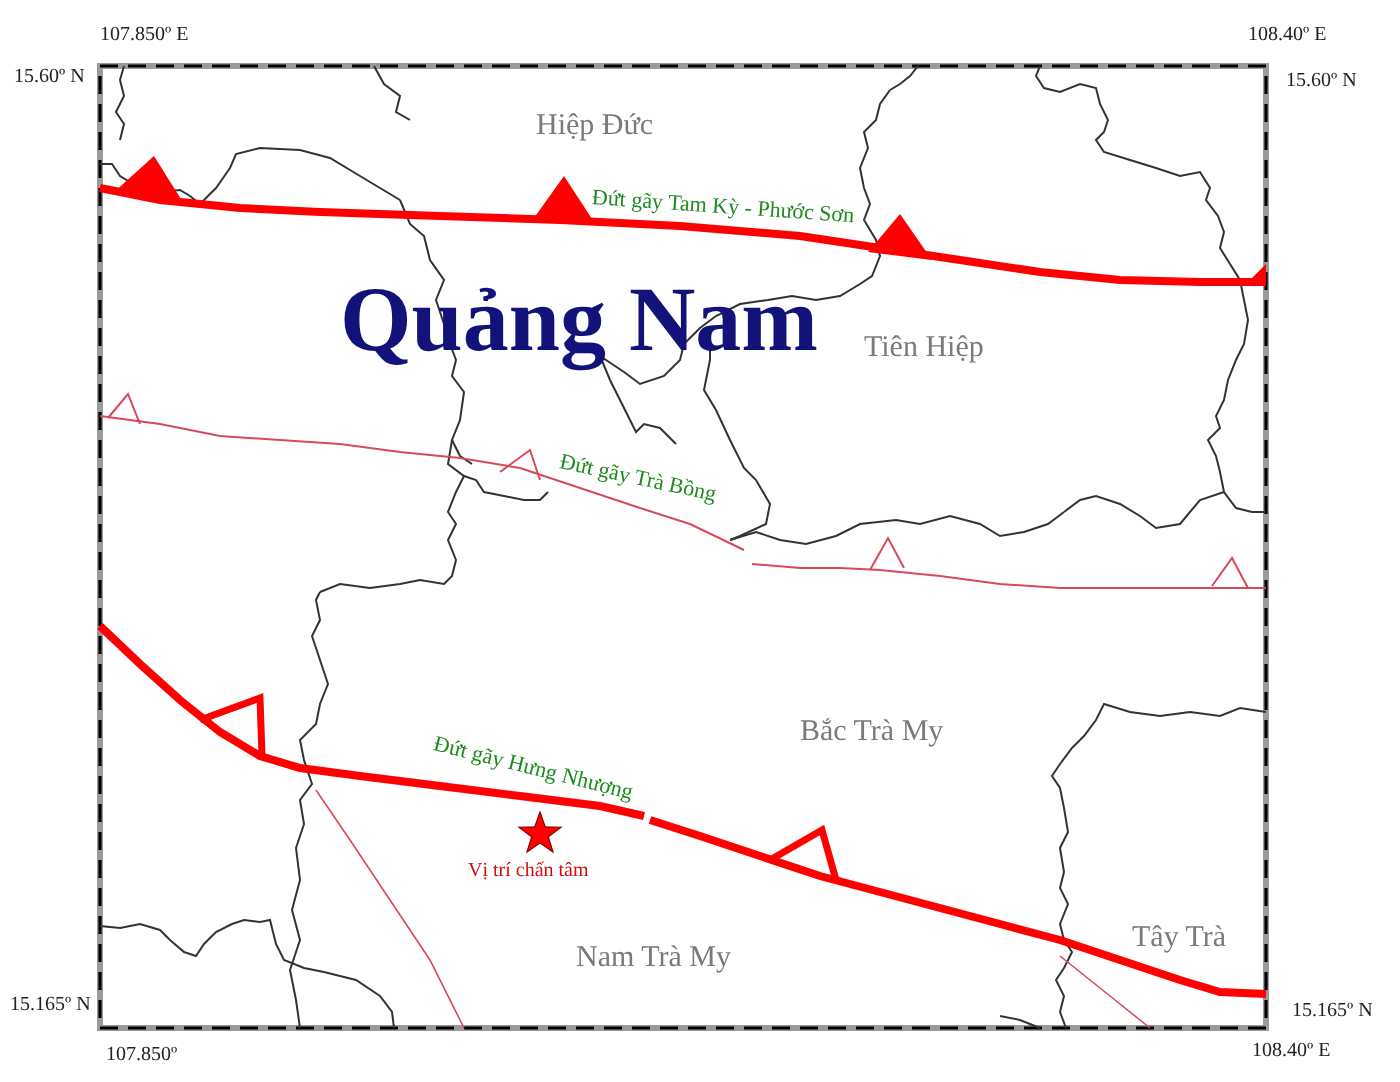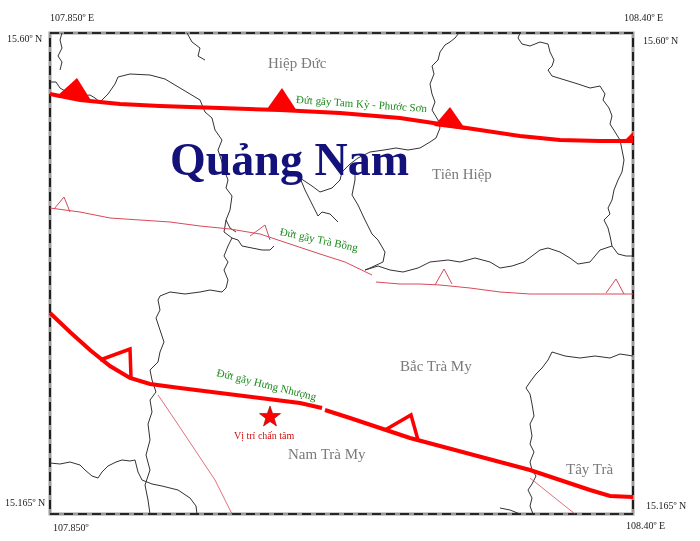--- a/index.html
+++ b/index.html
@@ -97,20 +97,20 @@
   <g>
     <polygon points="270,406 272.6,413.4 280.5,413.6 274.2,418.4 276.5,426 270,421.5 263.5,426 265.8,418.4 259.5,413.6 267.4,413.4" fill="#ff0000" stroke="#8a0000" stroke-width="0.6"></polygon>
   </g>
 </svg>
 
 <div class="region-title" style="left:170px; top:133px;">Quảng Nam</div>
 
 <div class="place" style="left:268px; top:55px;text-align:right;">Hiệp Đức</div>
 <div class="place" style="left:432px; top:166px;">Tiên Hiệp</div>
 <div class="place" style="left:400px; top:334px;margin-top:24px;">Bắc Trà My</div>
-<div class="place" style="left:288px; top:446px;">Nam Trà My</div>
+<div class="place" style="left:288px; top:471px;">Nam Trà My</div>
 <div class="place" style="left:566px; top:461px;">Tây Trà</div>
 
 <div class="fault-label" style="left:296px; top:93px; transform: rotate(4deg);">Đứt gãy Tam Kỳ - Phước Sơn</div>
 <div class="fault-label" style="left:280px; top:225px; transform: rotate(12deg);">Đứt gãy Trà Bồng</div>
 <div class="fault-label" style="left:217px; top:366px; transform: rotate(14deg);">Đứt gãy Hưng Nhượng</div>
 
 <div class="epi-label" style="left:234px; top:430px;">Vị trí chấn tâm</div>
 
 </body></html>

